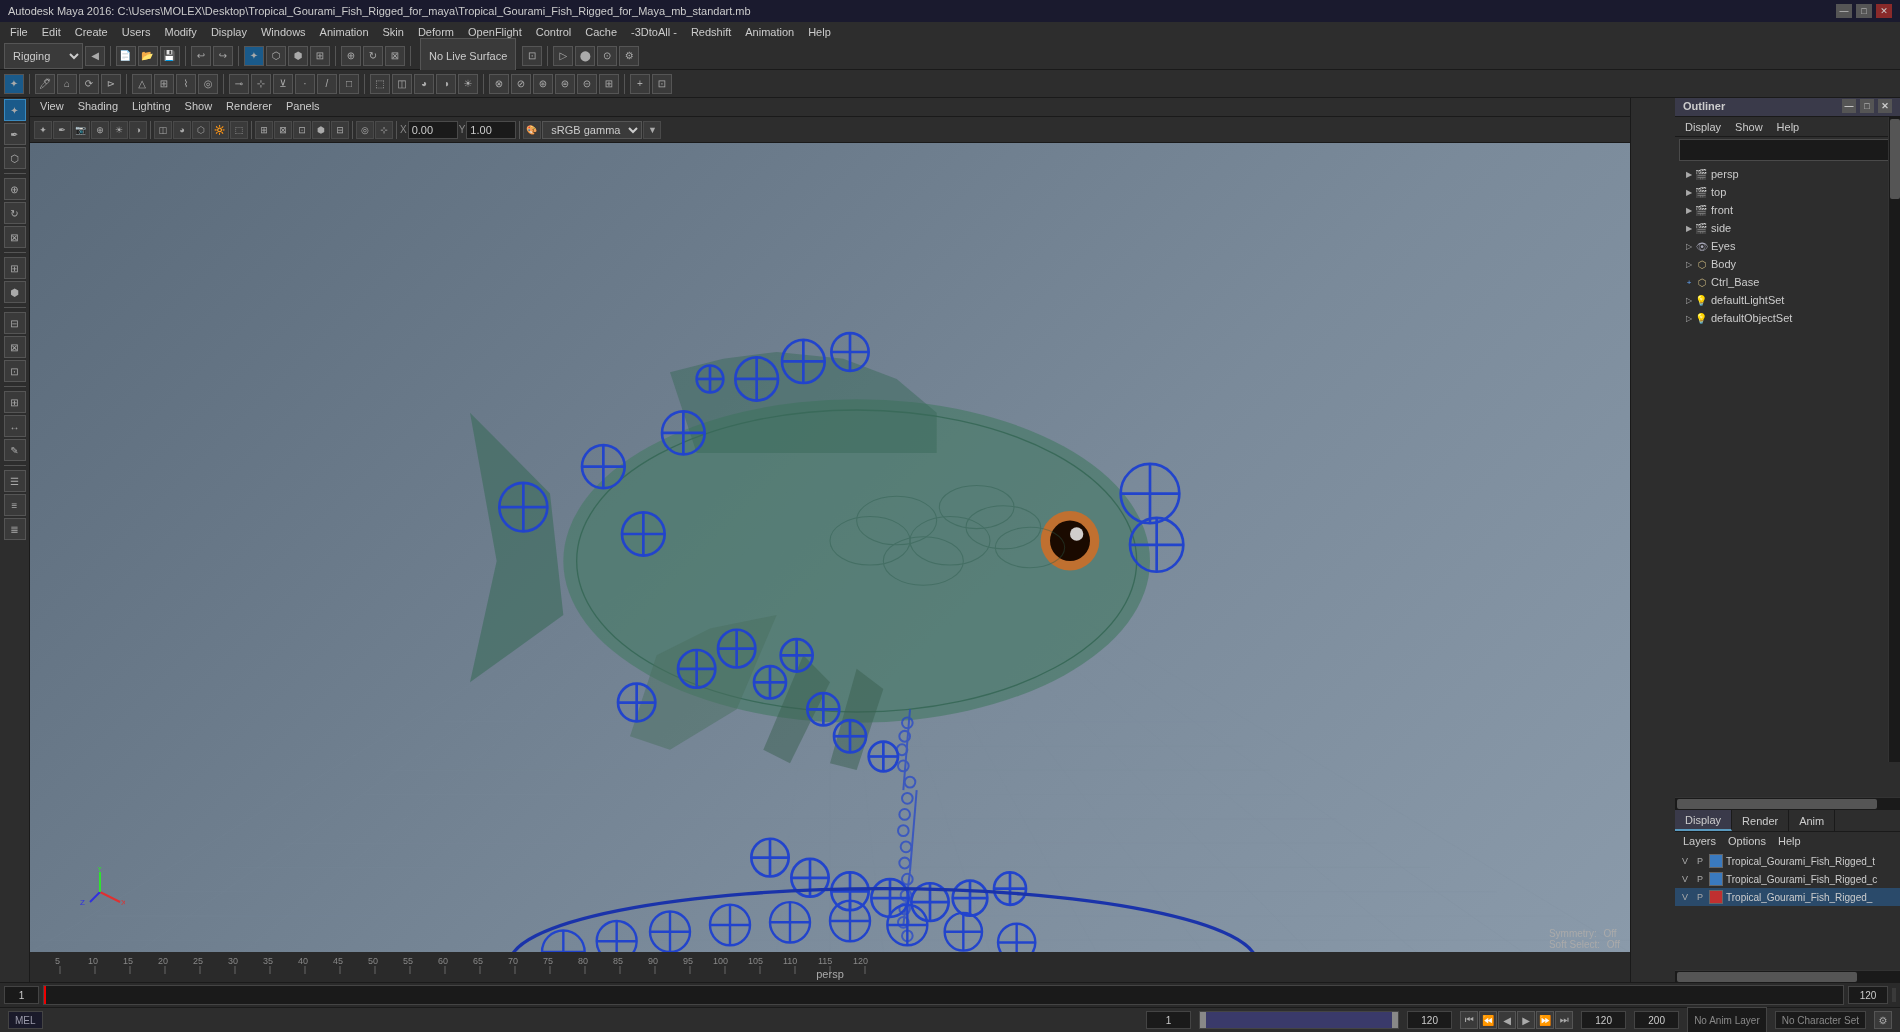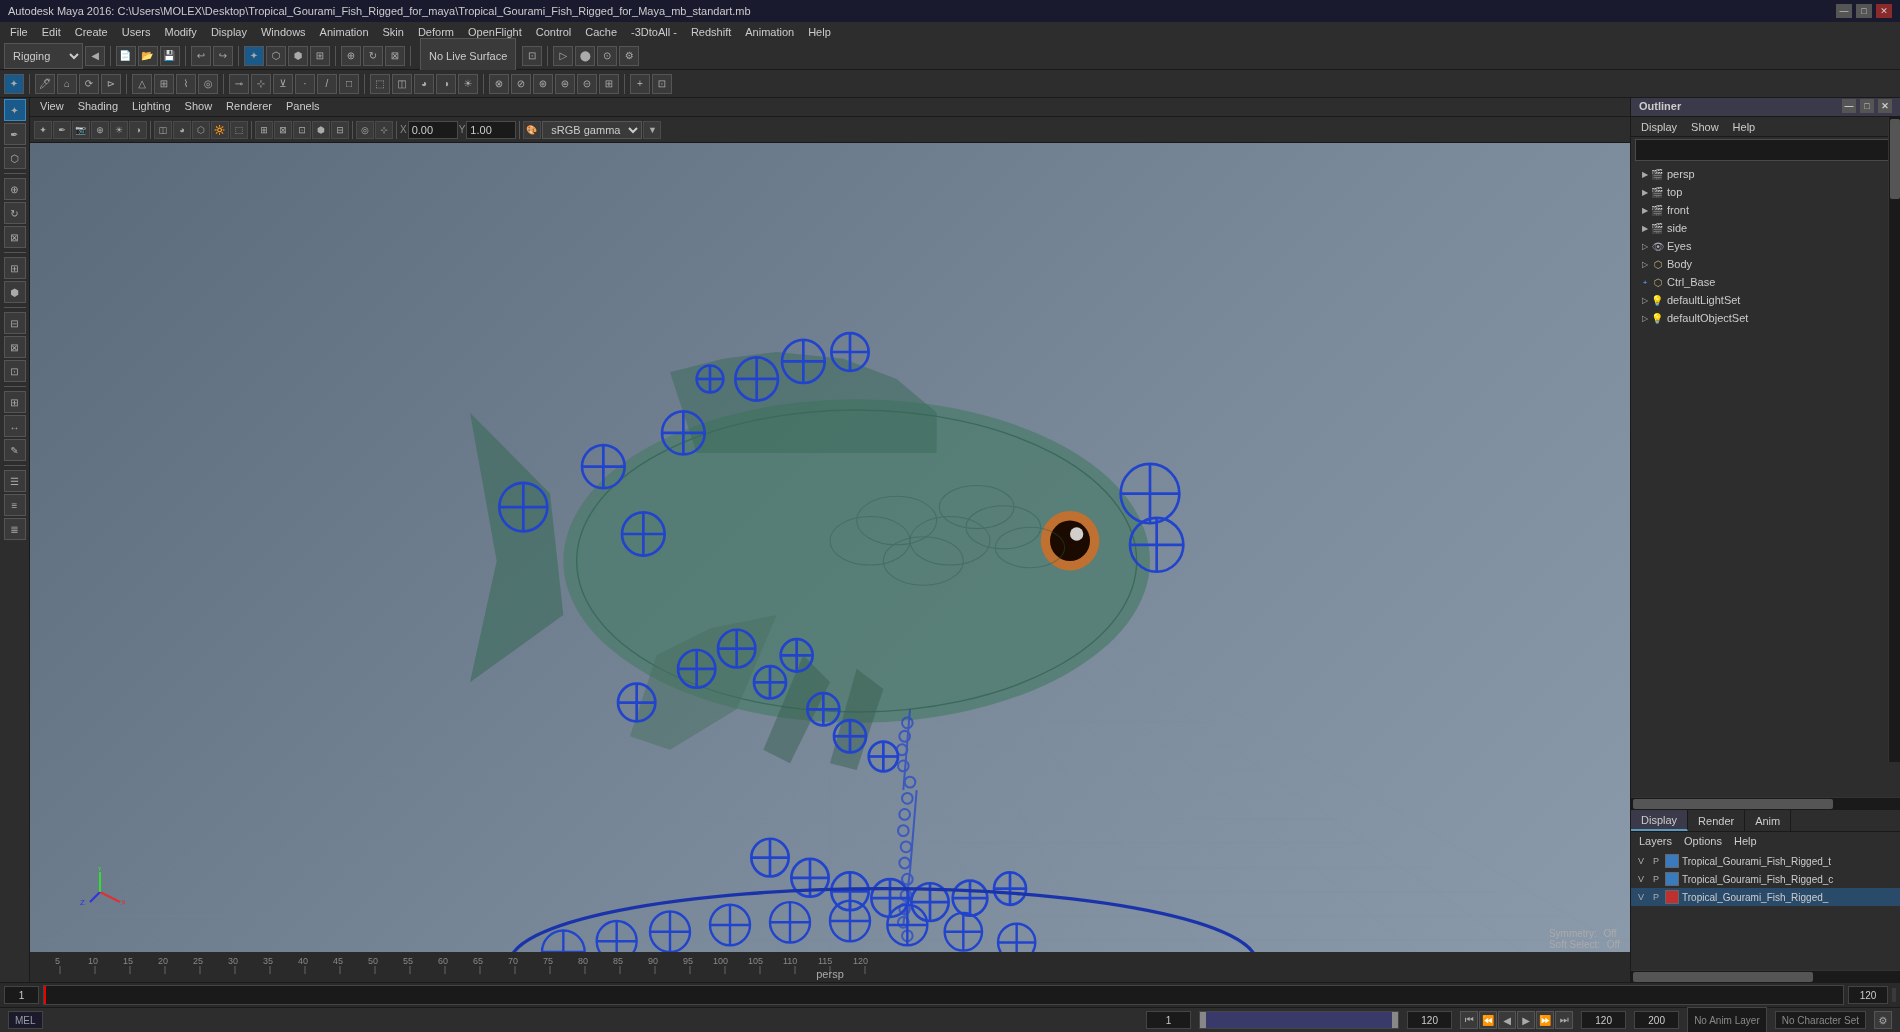--- a/index.html
+++ b/index.html
@@ -269,20 +269,21 @@
     #right-panel {
       position: absolute;
       right: 0;
       top: 95px;
       width: 270px;
       bottom: 50px;
       background: #2d2d2d;
       border-left: 1px solid #1a1a1a;
       display: flex;
       flex-direction: column;
+      padding-left: 44px;
     }
     #outliner-title {
       height: 22px;
       background: #3a3a4a;
       display: flex;
       align-items: center;
       justify-content: space-between;
       padding: 0 8px;
       font-size: 11px;
       font-weight: bold;

